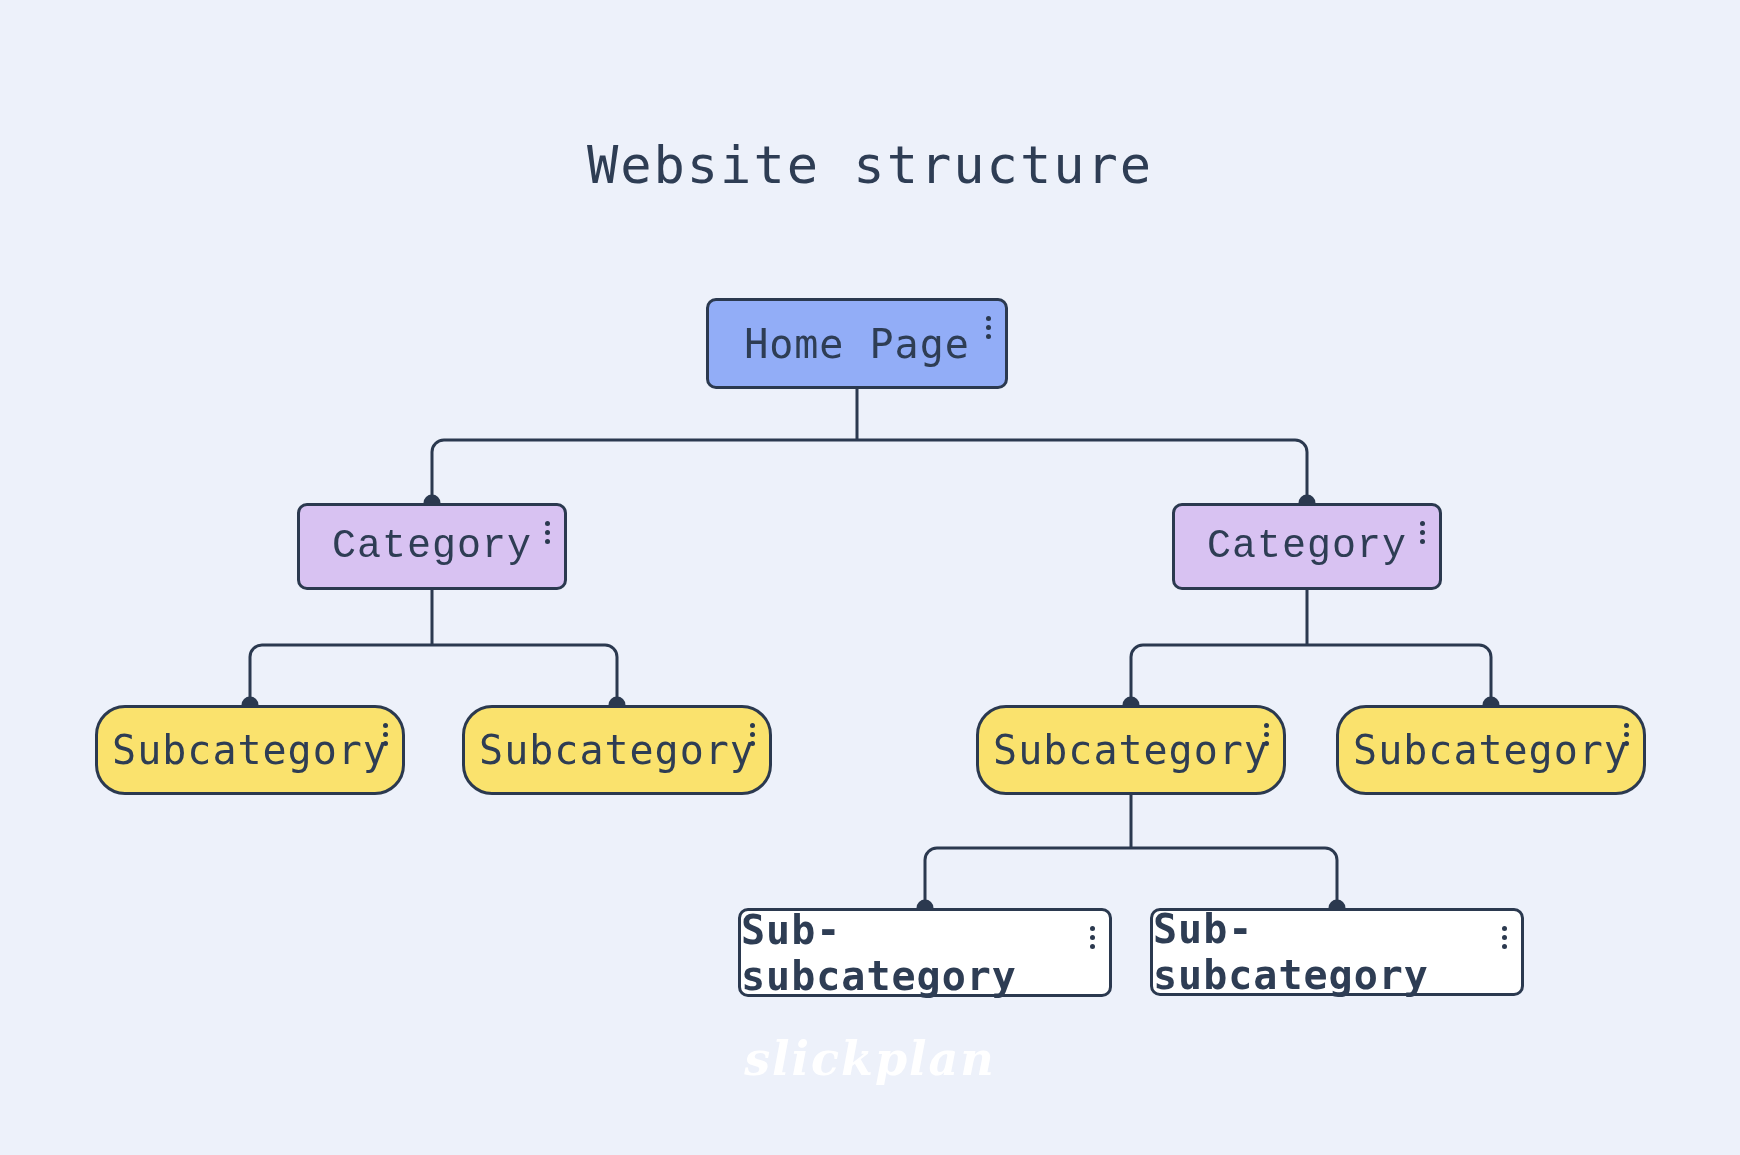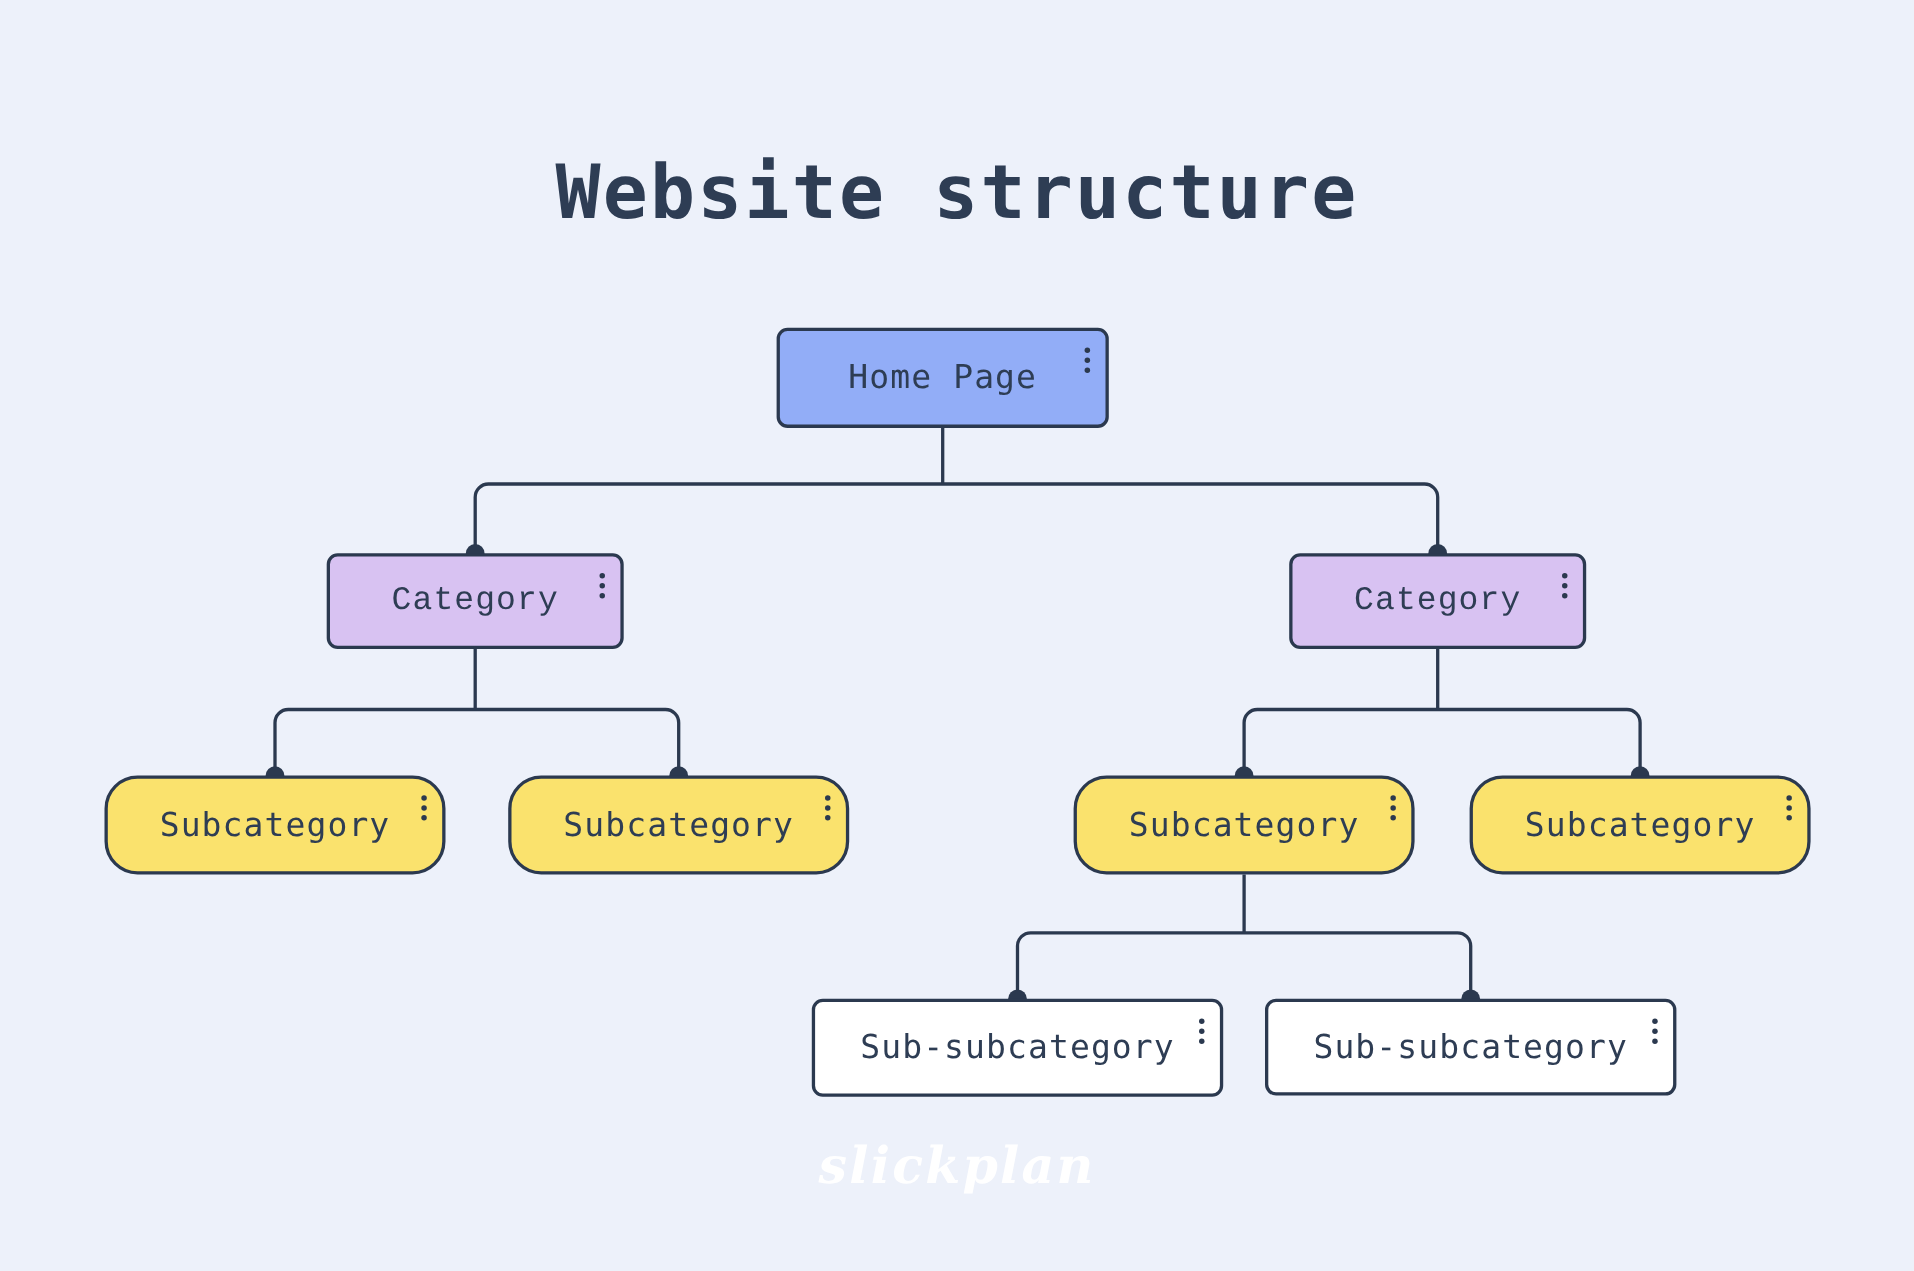--- a/index.html
+++ b/index.html
@@ -7,45 +7,45 @@
     width:1740px;height:1155px;
     background:var(--background,#edf1fa);
     font-family:"DejaVu Sans Mono", monospace;
     position:relative;overflow:hidden;
   }
   .stage{position:absolute;inset:0;width:1740px;height:1155px;}
 
   .page-title{
     position:absolute;left:0;right:0;top:90px;
     text-align:center;
-    font-size:68px;line-height:80px;font-weight:bold;
+    font-size:52px;line-height:80px;font-weight:normal;
     letter-spacing:2px;
     color:var(--text,#2e3d54);
   }
 
   .connector{position:absolute;left:0;top:0;pointer-events:none;}
   .connector path{stroke:var(--outline,#2b394f);stroke-width:3;fill:none;}
   .connector circle{fill:var(--outline,#2b394f);}
 
   .node{
     position:absolute;
     border:3px solid var(--outline,#2b394f);
     border-radius:10px;
     box-sizing:border-box;
     display:flex;align-items:center;justify-content:center;
     cursor:pointer;
   }
   .node-label{
-    font-size:30px;letter-spacing:1px;
+    font-size:40px;letter-spacing:1px;
     color:var(--text,#2e3d54);
   }
   .node-home{background:var(--home,#92adf7);}
   .node-category{background:var(--category,#d8c2f2);font-family:Liberation Mono, monospace;}
   .node-subcategory{background:var(--subcategory,#fae26d);border-radius:30px;}
-  .node-subsubcategory{background:var(--subsubcategory,#ffffff);}
+  .node-subsubcategory{background:var(--subsubcategory,#ffffff);font-weight:bold;}
 
   .kebab{
     position:absolute;top:13px;right:12px;
     display:flex;flex-direction:column;align-items:center;gap:4px;
     padding:2px;cursor:pointer;
   }
   .kebab i{
     width:5px;height:5px;border-radius:50%;
     background:var(--outline,#2b394f);
     display:block;

